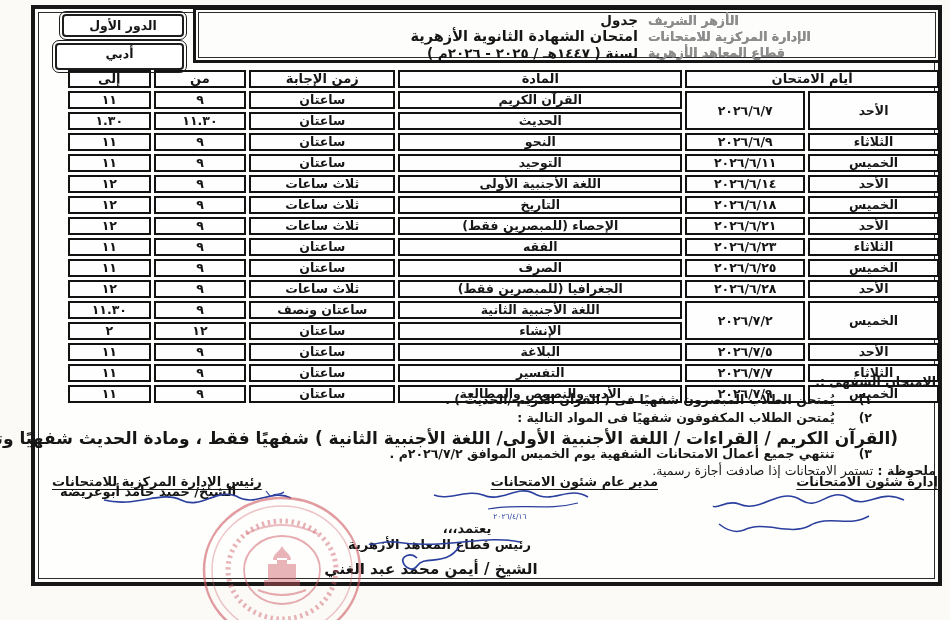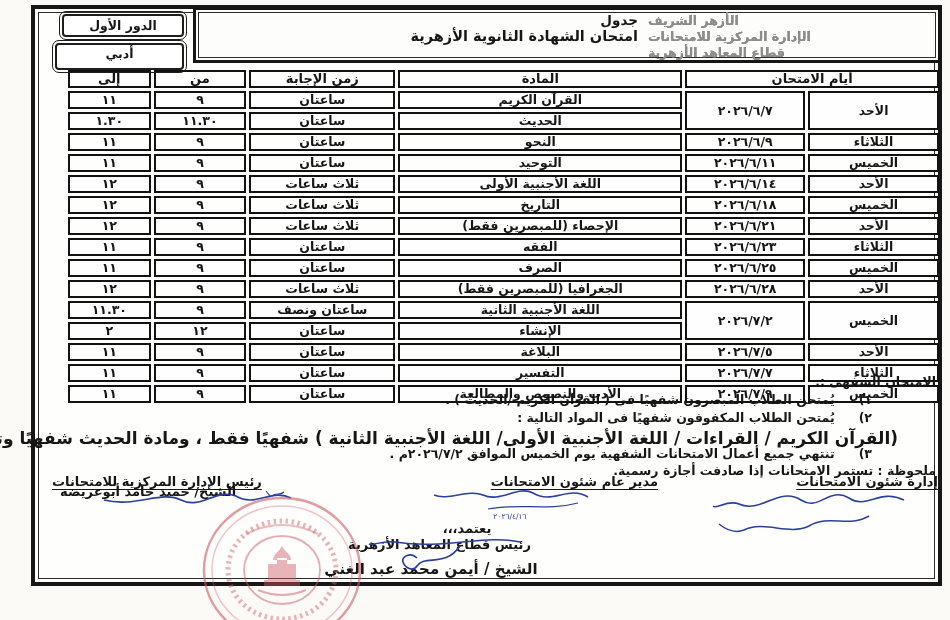--- a/index.html
+++ b/index.html
@@ -71,20 +71,21 @@
   <span>الدور الأول</span>
 </div>
 <div class="badge badge-track">
   <span>أدبي</span>
 </div>
 
 <div class="header-box">
   <div class="title-block">
     <div class="title-l1">جدول</div>
     <div class="title-l2">امتحان الشهادة الثانوية الأزهرية</div>
+    <div class="title-l3">لسنة ( ١٤٤٧هـ / ٢٠٢٥ - ٢٠٢٦م )</div>
   </div>
   <div class="letterhead">
     <div>الأزهر الشريف</div>
     <div>الإدارة المركزية للامتحانات</div>
     <div>قطاع المعاهد الأزهرية</div>
   </div>
 </div>
 
 <table class="exam">
   <colgroup>
@@ -230,21 +231,21 @@
 </div>
 <div class="note-line" style="right:78px; top:410px;">
   <span class="note-num">٢)</span><span>يُمتحن الطلاب المكفوفون شفهيًا فى  المواد التالية :</span>
 </div>
 <div class="note-line" style="right:52px; top:428px; font-size:17px;">(القرآن الكريم / القراءات / اللغة الأجنبية الأولى/ اللغة الأجنبية الثانية ) شفهيًا فقط ، ومادة الحديث شفهيًا وتحريريًا .</div>
 <div class="note-line" style="right:78px; top:446px;">
   <span class="note-num">٣)</span><span>تنتهي جميع أعمال الامتحانات الشفهية يوم الخميس الموافق   ٢٠٢٦/٧/٢م .</span>
 </div>
 <div class="note-line" style="right:14px; top:463px;">
   <span>ملحوظة :</span>
-  <span style="font-weight:700;text-align:right;">تستمر الامتحانات إذا صادفت أجازة رسمية.</span>
+  <span style="font-weight:400;text-align:right;">تستمر الامتحانات إذا صادفت أجازة رسمية.</span>
 </div>
 
 <div class="sig-title u" style="right:12px; top:474px;">إدارة شئون الامتحانات</div>
 <svg class="sig-svg" style="right:36px; top:486px;" width="205" height="50" viewBox="0 0 205 50">
   <path d="M195,14 C170,2 158,24 140,12 C120,0 110,26 92,14 C70,0 52,28 30,18 C18,13 8,24 4,20" fill="none" stroke="#2a3f9e" stroke-width="1.6"></path>
   <path d="M160,30 C140,42 120,28 100,40 C80,50 55,34 35,44 C25,48 15,42 10,38" fill="none" stroke="#2a3f9e" stroke-width="1.5"></path>
 </svg>
 
 <div class="sig-title" style="right:292px; top:474px;"><span class="u">مدير عام شئون الامتحانات</span></div>
 <svg class="sig-svg" style="left:428px; top:485px;" width="165" height="42" viewBox="0 0 165 42">

